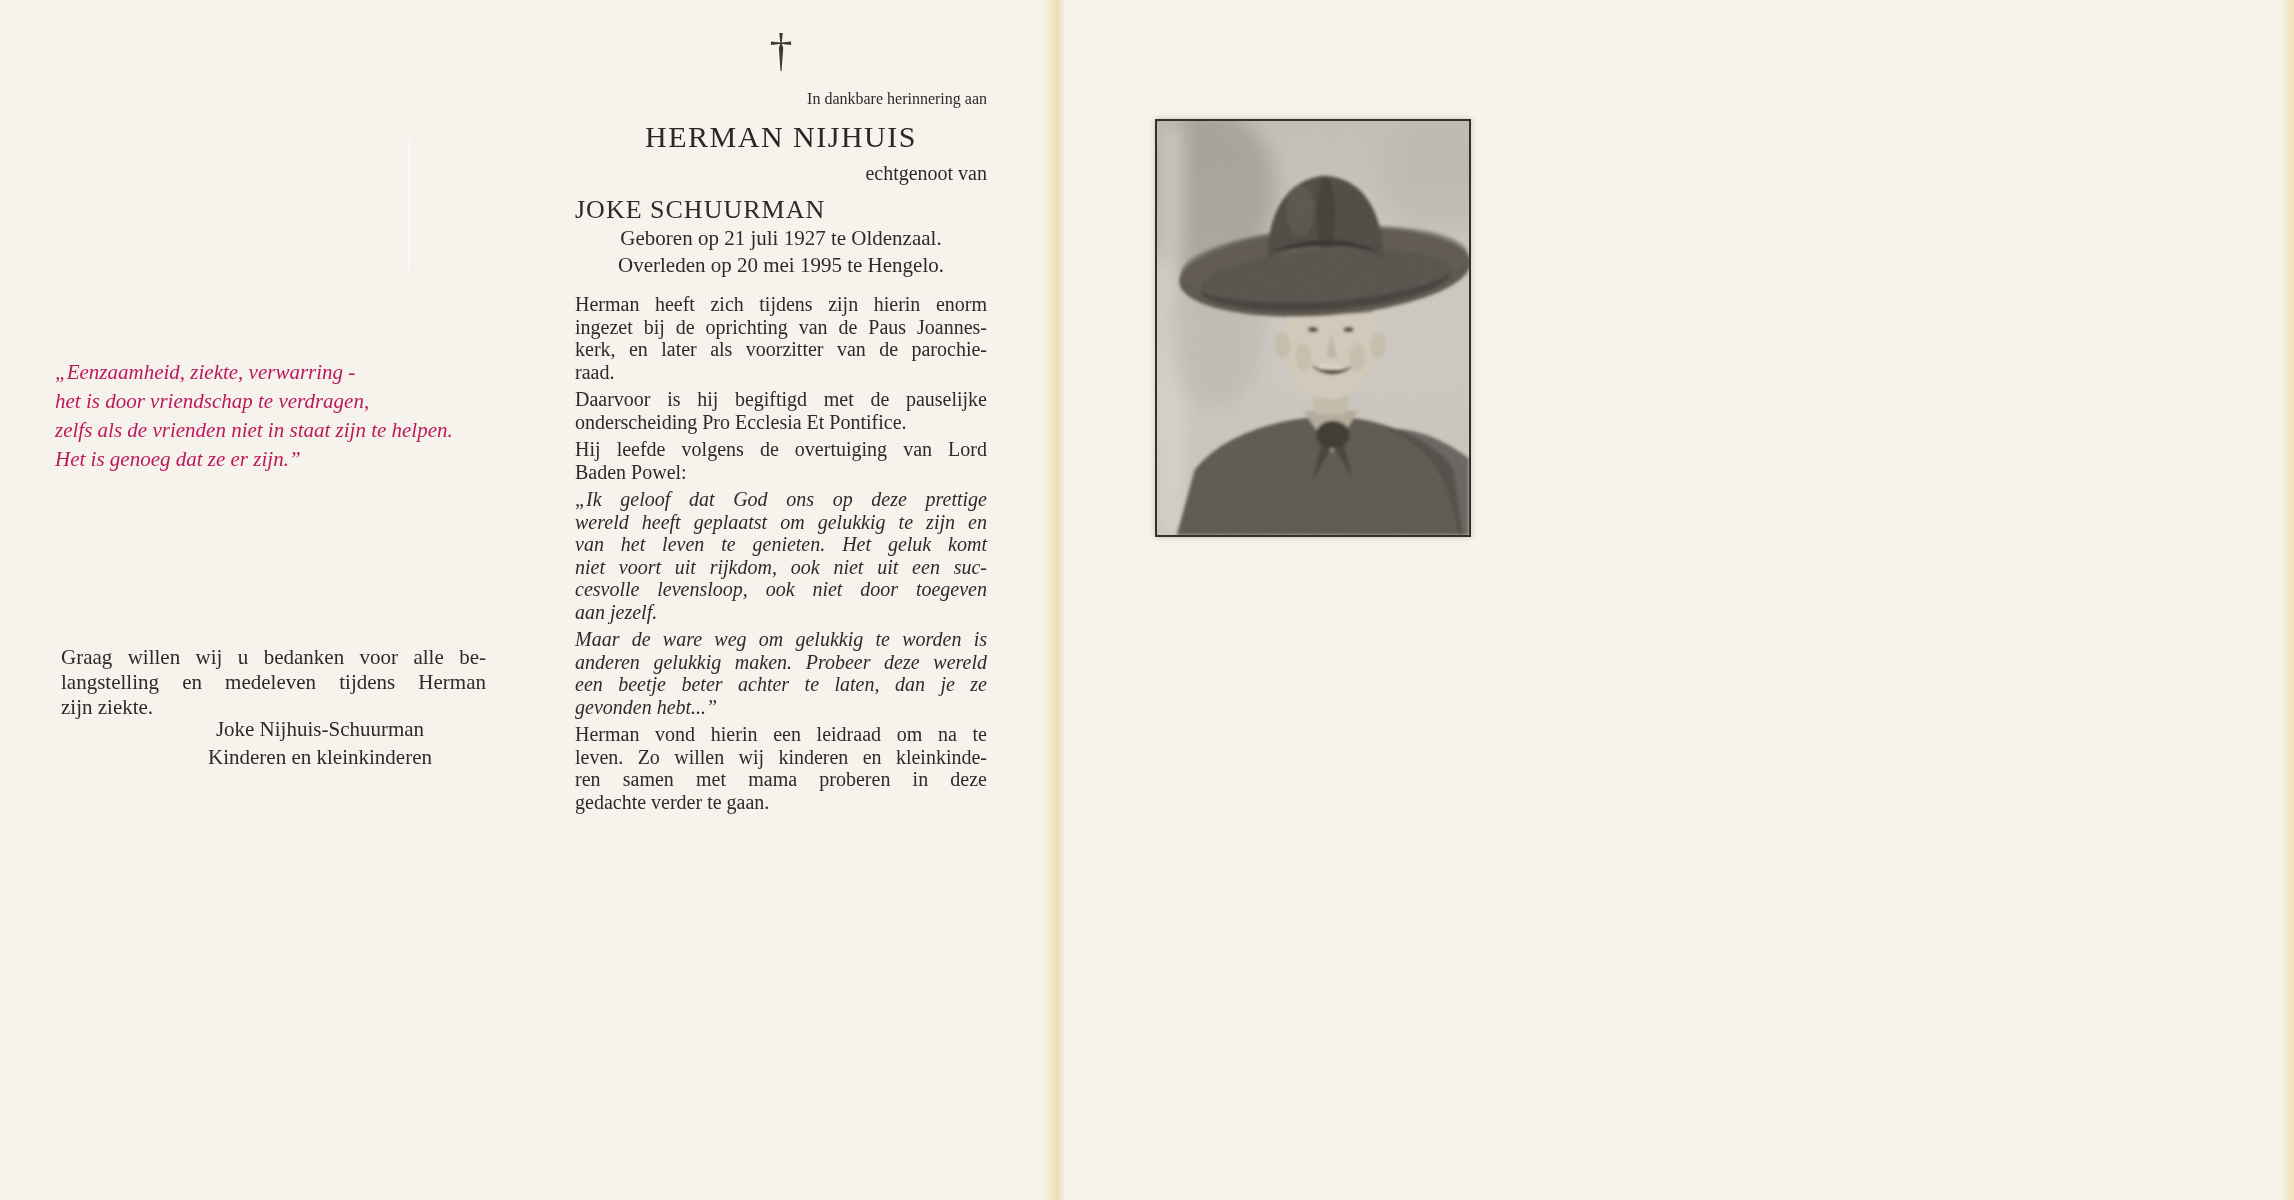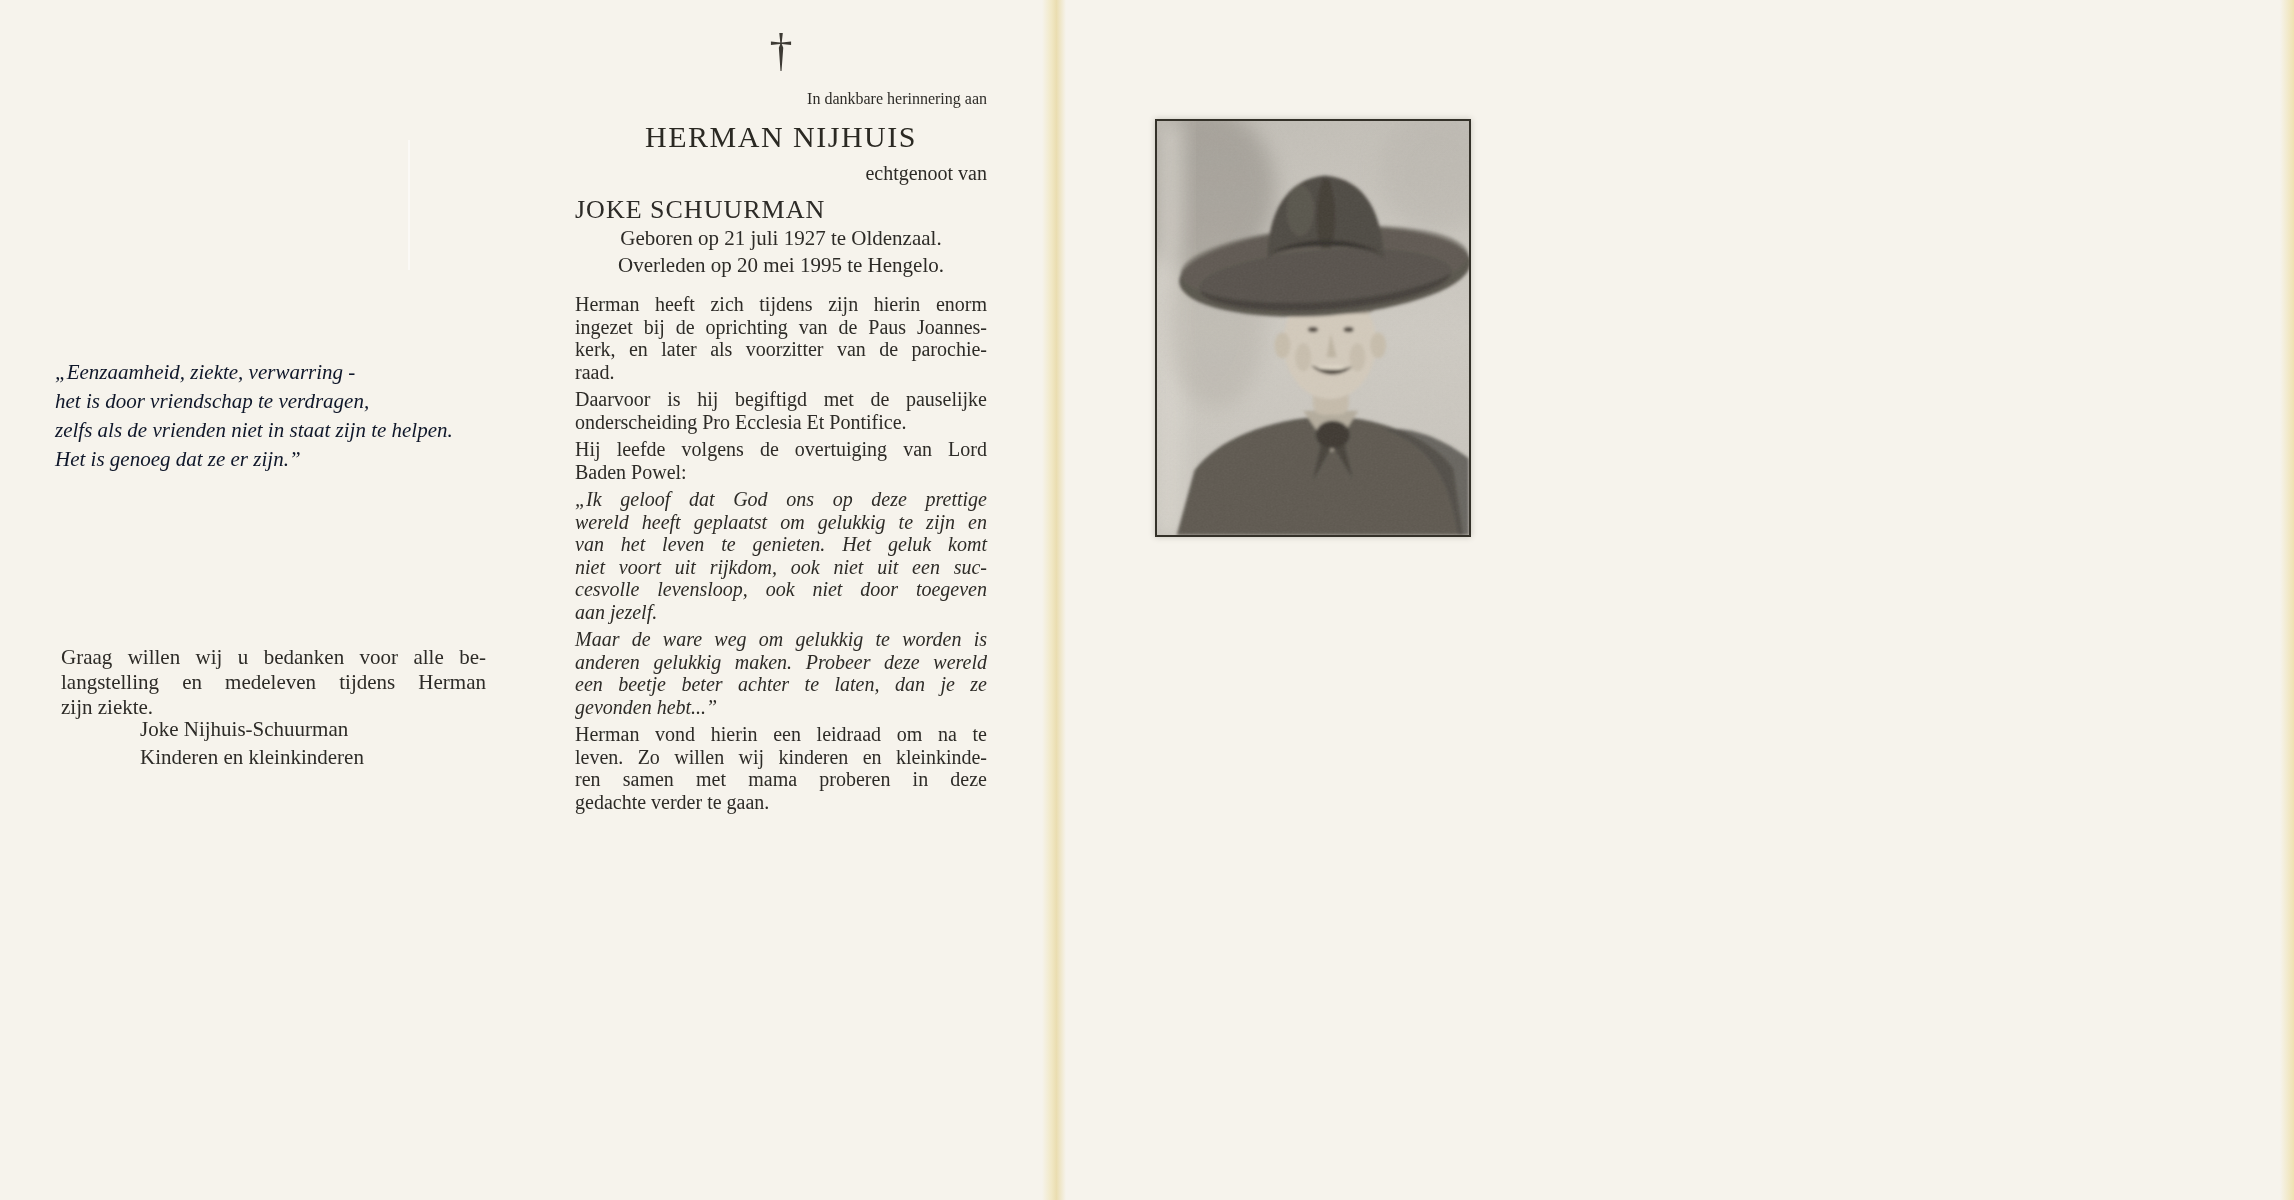--- a/index.html
+++ b/index.html
@@ -9,29 +9,29 @@
     overflow: hidden;
     background: #f6f3ec;
     color: #2d2b27;
     font-family: "Liberation Serif", "DejaVu Serif", serif;
   }
   .card { position: absolute; inset: 0; }
 
   
   .quote {
     position: absolute; left: 55px; top: 358px; width: 485px;
-    font-style: italic; font-size: 21px; line-height: 29px; color: #0f172a;
+    font-style: italic; font-size: 21px; line-height: 29px; color: #be185d;
   }
   .thanks {
     position: absolute; left: 61px; top: 645px; width: 425px;
     font-size: 21px; line-height: 25px;
   }
   .signature {
     position: absolute; left: 140px; top: 716px; width: 360px;
-    text-align: left; font-size: 21px; line-height: 26px;
+    text-align: center; font-size: 21px; line-height: 26px;
   }
   .signature div { margin-bottom: 2px; }
 
   
   .center-panel { position: absolute; left: 575px; top: 0; width: 412px; }
   .cross {
     text-align: center; font-size: 46px; line-height: 46px;
     margin-top: 28px; color: #3d3a34; font-weight: 400;
   }
   .intro  { text-align: right; font-size: 16px; margin-top: 16px; }

